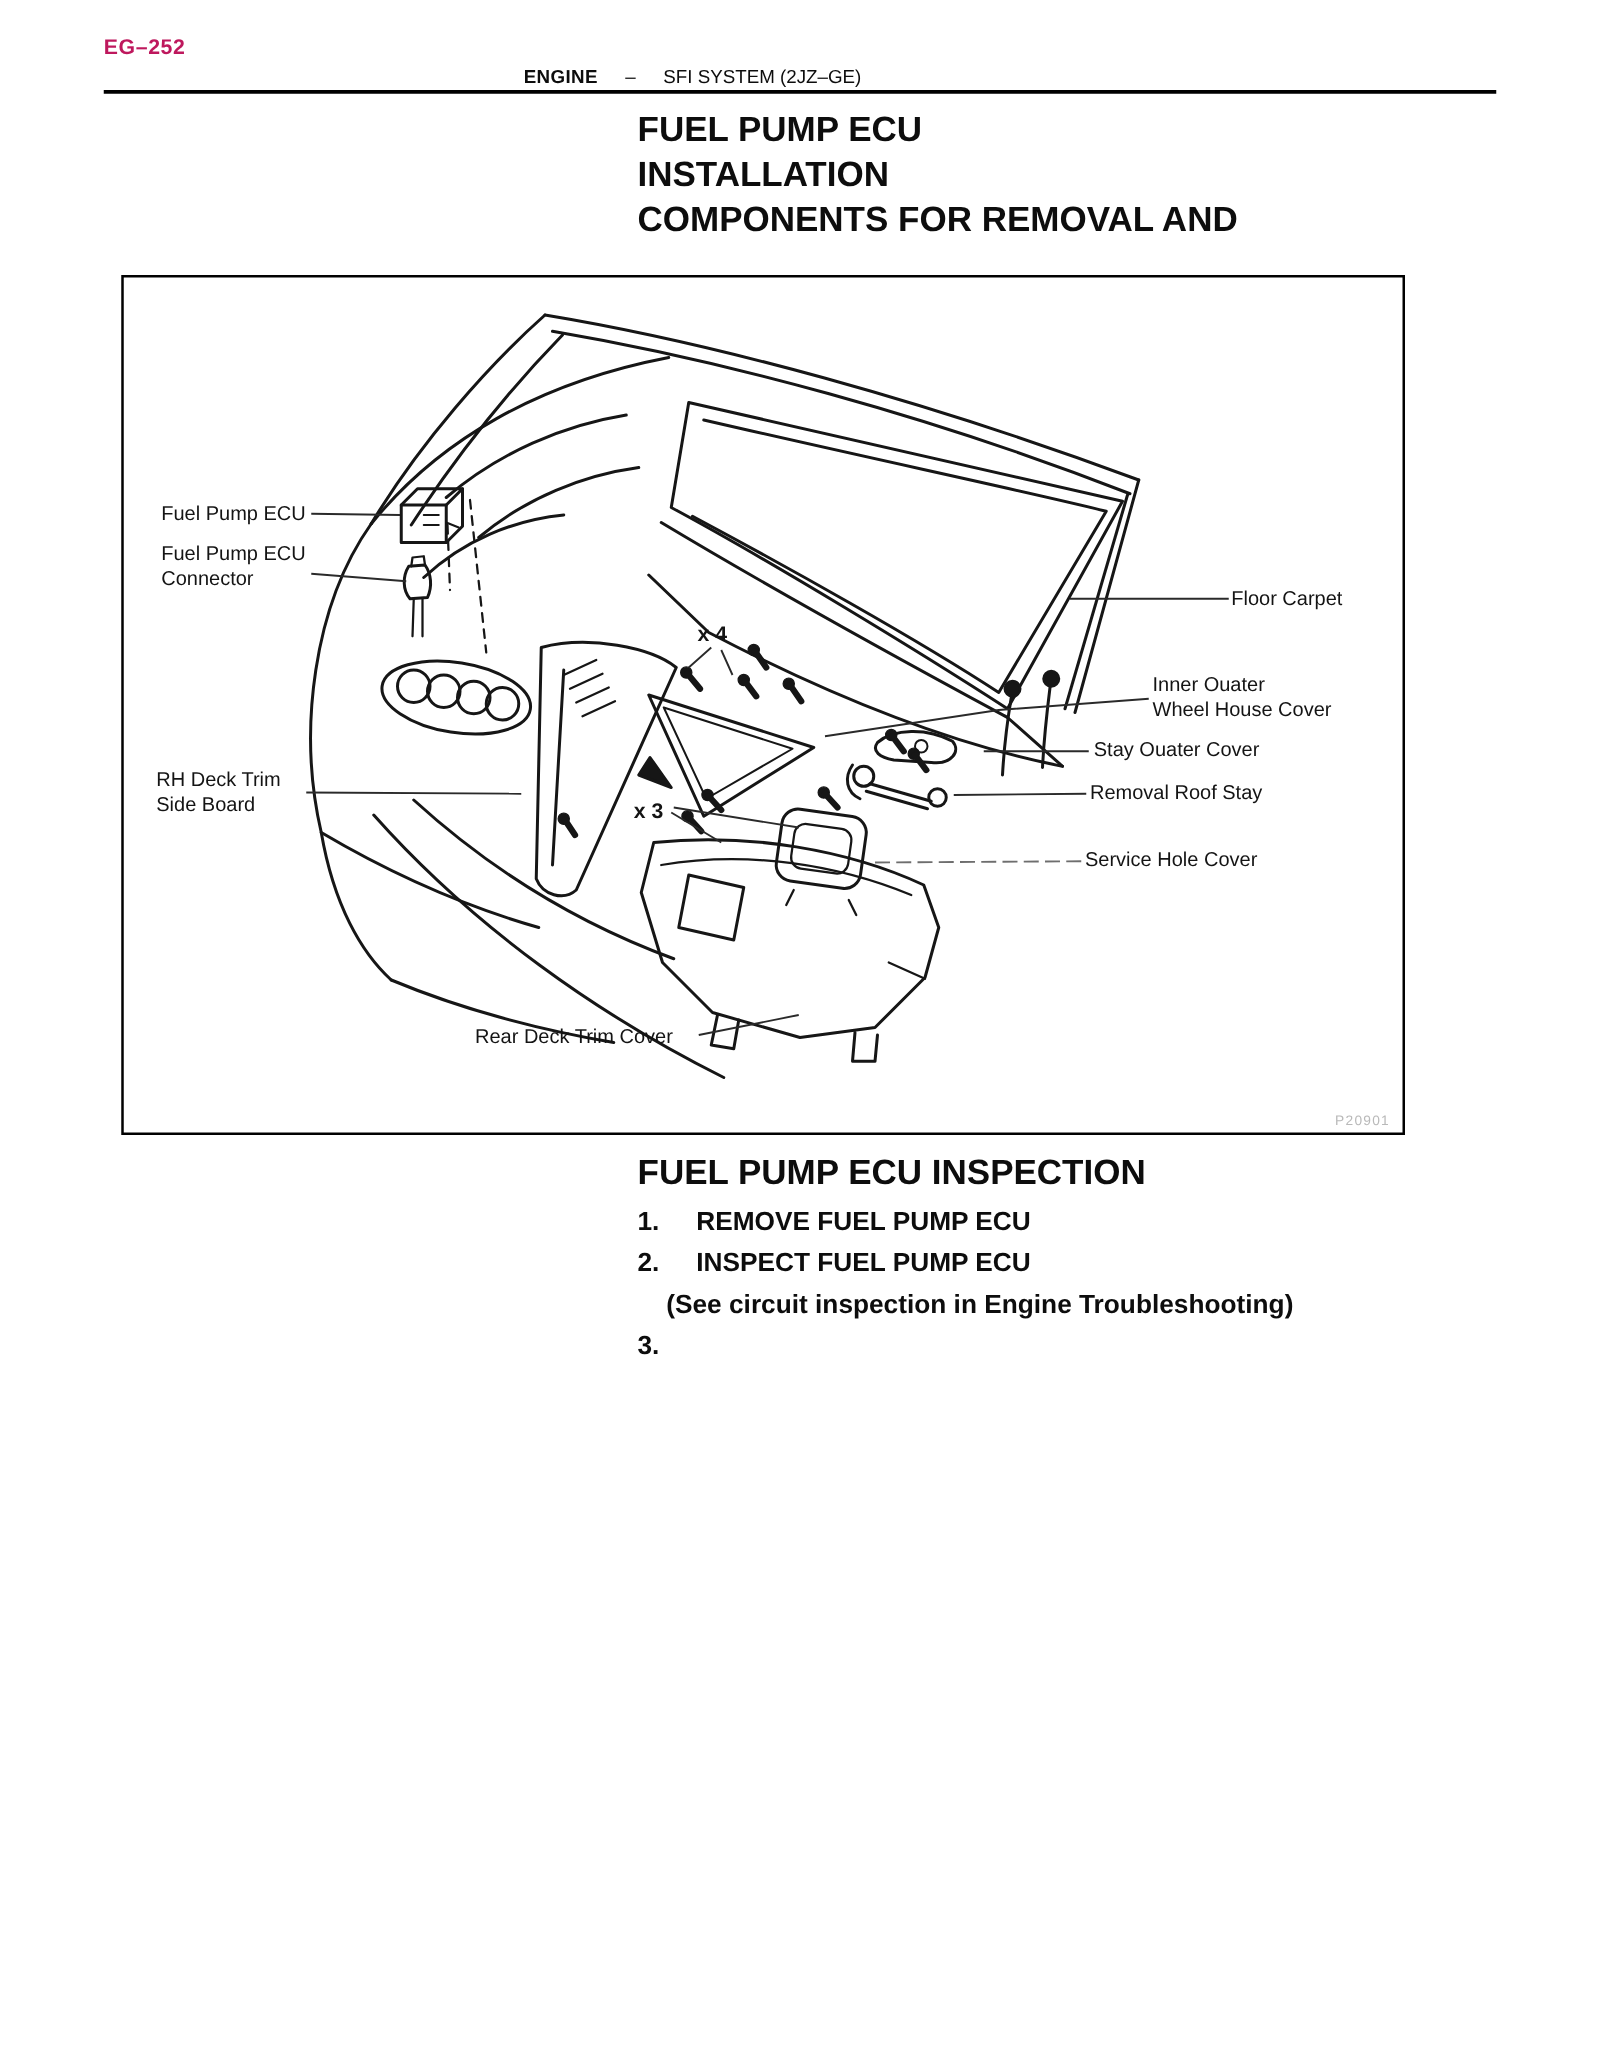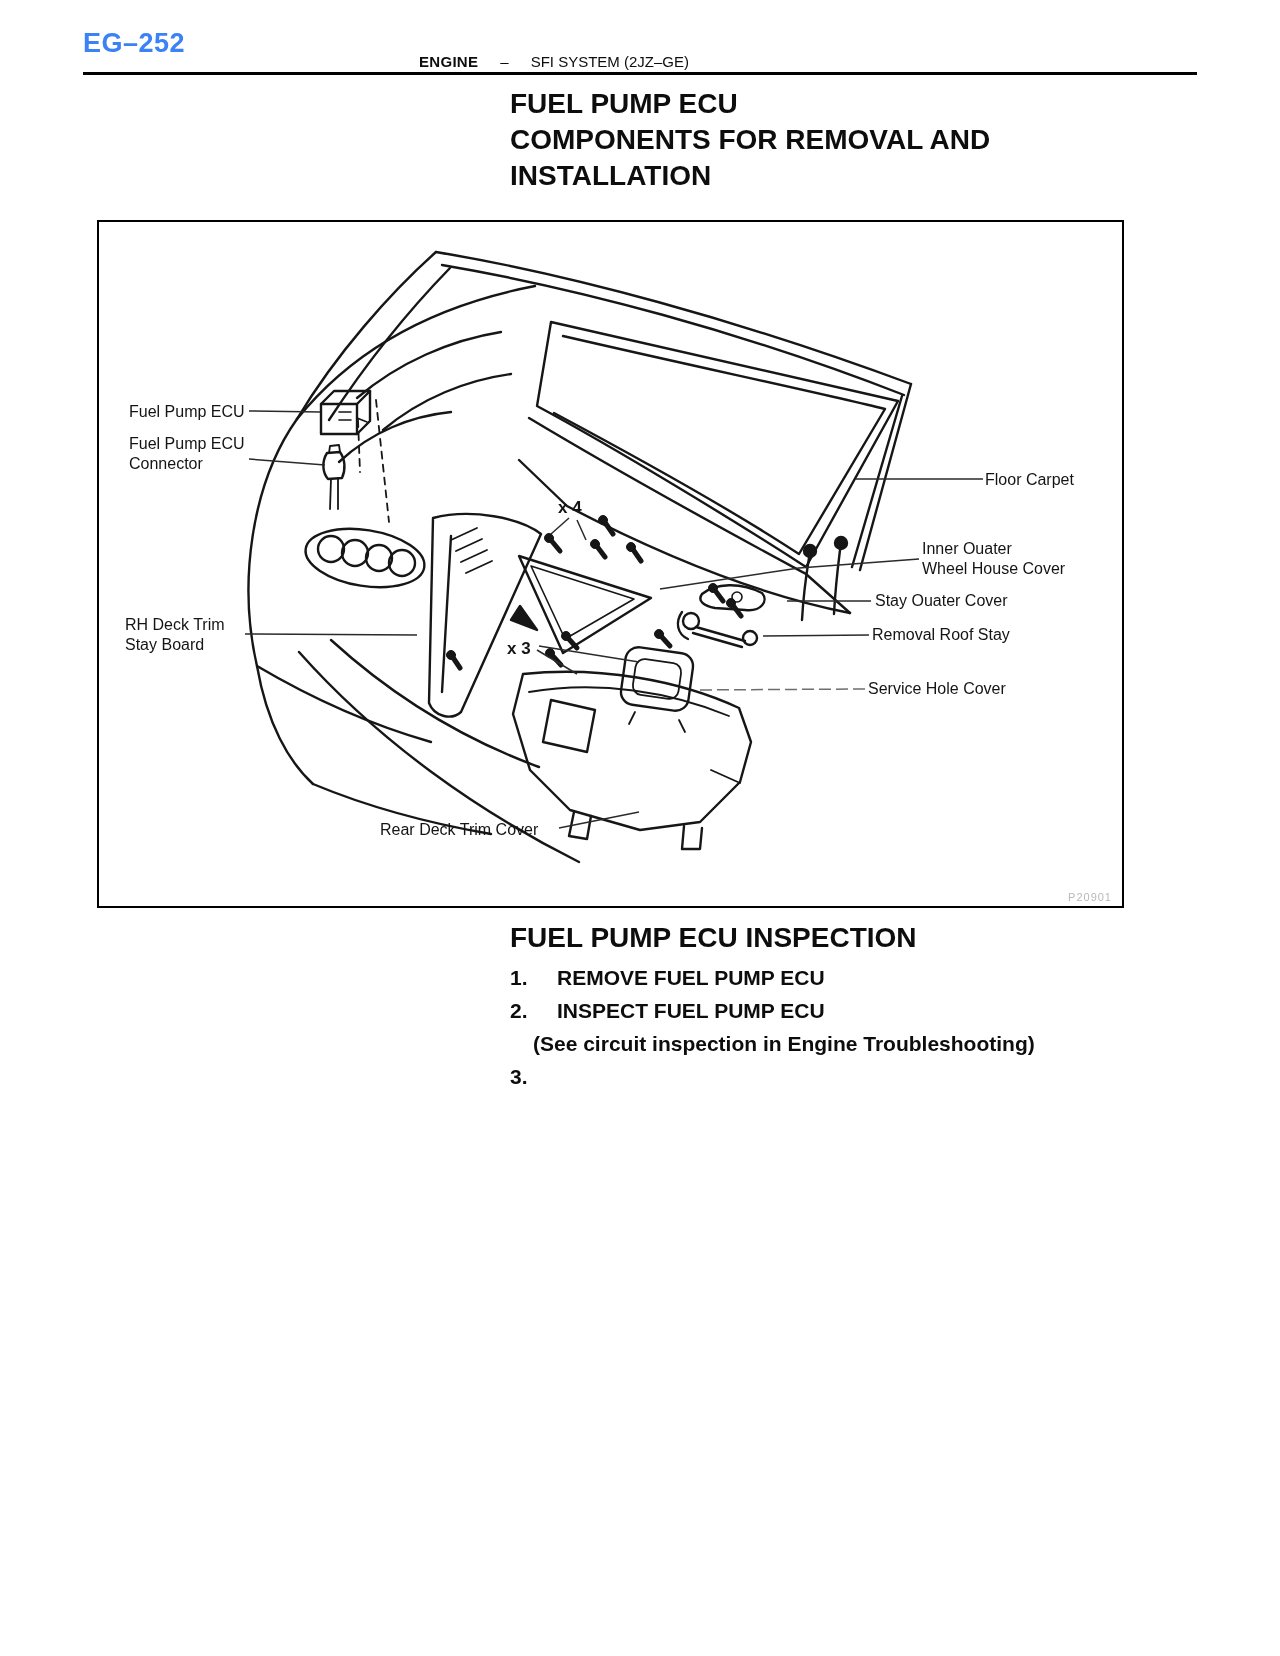--- a/index.html
+++ b/index.html
@@ -1,18 +1,18 @@
 <!DOCTYPE html>
 <html><head>
 <meta charset="utf-8">
 <style>
   html,body{margin:0;padding:0;background:#fff;}
   body{width:1280px;height:1656px;position:relative;font-family:"Liberation Sans",sans-serif;color:#111;overflow:hidden;}
 
-  .page-code{position:absolute;left:83px;top:28px;font-size:27px;font-weight:bold;letter-spacing:.5px;color:#3b82f6;}
+  .page-code{position:absolute;left:83px;top:28px;font-size:17px;font-weight:bold;letter-spacing:.5px;color:#be185d;}
   .running-header{position:absolute;top:53px;left:0;width:1108px;text-align:center;font-size:15px;color:#0d0d0d;}
   .rh-section{font-weight:bold;letter-spacing:.3px;}
   .rh-sep{margin:0 22px;}
   .header-rule{position:absolute;top:72px;left:83px;width:1114px;height:0;border-top:3px solid #000;}
 
   .doc-title{position:absolute;left:510px;top:86px;font-size:28px;font-weight:bold;line-height:36px;color:#0d0d0d;}
 
   .figure-frame{position:absolute;left:97px;top:220px;width:1023px;height:684px;border:2px solid #000;background:#fff;}
   .figure-frame svg{position:absolute;left:0;top:0;}
   .dlabel{position:absolute;font-size:16px;line-height:20px;white-space:pre-line;color:#141414;}
@@ -32,22 +32,22 @@
 
   <div class="page-code">EG–252</div>
 
   <div class="running-header">
     <span class="rh-section">ENGINE</span><span class="rh-sep">–</span><span class="rh-sub">SFI SYSTEM (2JZ–GE)</span>
   </div>
   <div class="header-rule"></div>
 
   <div class="doc-title">
     <div>FUEL PUMP ECU</div>
+    <div>INSTALLATION</div>
     <div>COMPONENTS FOR REMOVAL AND</div>
-    <div>INSTALLATION</div>
   </div>
 
   <div class="figure-frame">
     <svg viewBox="0 0 1023 684" width="1023" height="684" aria-hidden="true">
       <g fill="none" stroke="#161616" stroke-width="2.4" stroke-linecap="round" stroke-linejoin="round">
 
         <path d="M337,30 C470,52 640,98 812,162"></path>
         <path d="M343,43 C478,66 644,110 805,173"></path>
         <path d="M337,30 C292,70 237,132 198,197"></path>
         <path d="M351,46 C312,86 268,140 230,198"></path>
@@ -158,21 +158,21 @@
         <path d="M766,467 L596,468" stroke="#6e6e6e" stroke-dasharray="12,5"></path>
         <path d="M470,296 L452,312 M478,298 L487,318"></path>
         <path d="M440,424 L540,440 M438,428 L478,452"></path>
       </g>
     </svg>
 
     <div class="dlabel" style="left:30px;top:180px">Fuel Pump ECU</div>
     <div class="dlabel" style="left:30px;top:212px">Fuel Pump ECU
 Connector</div>
     <div class="dlabel" style="left:26px;top:393px">RH Deck Trim
-Stay Board</div>
+Side Board</div>
     <div class="dlabel" style="left:281px;top:598px">Rear Deck Trim Cover</div>
     <div class="dlabel" style="left:886px;top:248px">Floor Carpet</div>
     <div class="dlabel" style="left:823px;top:317px">Inner Ouater
 Wheel House Cover</div>
     <div class="dlabel" style="left:776px;top:369px">Stay Ouater Cover</div>
     <div class="dlabel" style="left:773px;top:403px">Removal Roof Stay</div>
     <div class="dlabel" style="left:769px;top:457px">Service Hole Cover</div>
     <div class="dlabel qty" style="left:459px;top:276px">x 4</div>
     <div class="dlabel qty" style="left:408px;top:417px">x 3</div>
     <div class="fig-code">P20901</div>

